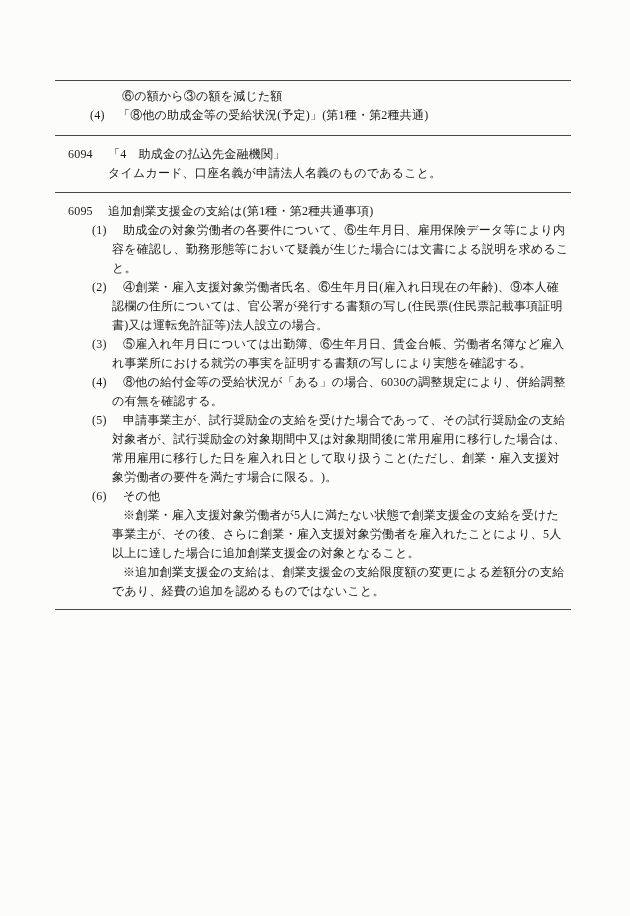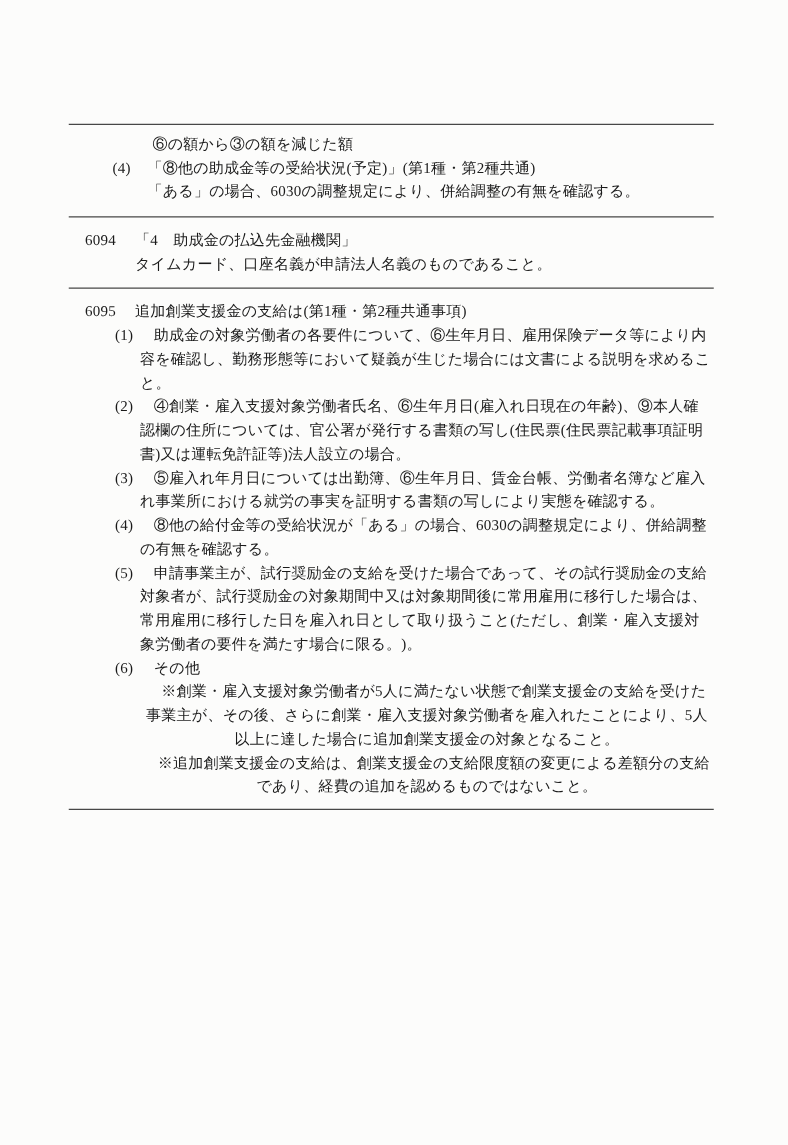--- a/index.html
+++ b/index.html
@@ -15,21 +15,20 @@
     color: #1a1a1a;
   }
   .content {
     position: absolute;
     left: 55px;
     top: 80px;
     width: 516px;
     font-size: 12px;
     line-height: 19px;
     letter-spacing: 0.2px;
-    margin-top: 19px;
   }
   .rule {
     height: 0;
     border-top: 1px solid #474747;
   }
   .rule.r2 { margin-top: 10px; }
   .rule.r3 { margin-top: 9px; }
   .rule.r4 { margin-top: 8px; }
 
   
@@ -42,37 +41,36 @@
   
   .section { display: flex; margin-left: 13px; margin-top: 9px; }
   .sec-num { flex: none; width: 40px; }
   .sec-body { flex: 1; }
 
   
   .items { margin-top: 0; }
   .item { display: flex; margin-left: 37px; }
   .item .marker { flex: none; width: 20px; }
   .item .li-text { flex: 1; text-indent: 11px; }
-  .note { margin: 0; text-indent: 11px; text-align: center; }
+  .note { margin: 0; text-indent: 11px; }
 </style>
 </head>
 <body>
 
 <div class="page">
   <div class="content">
 
     <div class="rule r1"></div>
 
     <div class="blockA">
       <div class="result-line">⑥の額から③の額を減じた額</div>
       <div class="li">
         <span class="marker">(4)</span>
         <div class="li-body">
           <div>「⑧他の助成金等の受給状況(予定)」(第1種・第2種共通)</div>
-          <div>「ある」の場合、6030の調整規定により、併給調整の有無を確認する。</div>
         </div>
       </div>
     </div>
 
     <div class="rule r2"></div>
 
     <div class="section">
       <span class="sec-num">6094</span>
       <div class="sec-body">
         <div class="sec-title">「4　助成金の払込先金融機関」</div>

